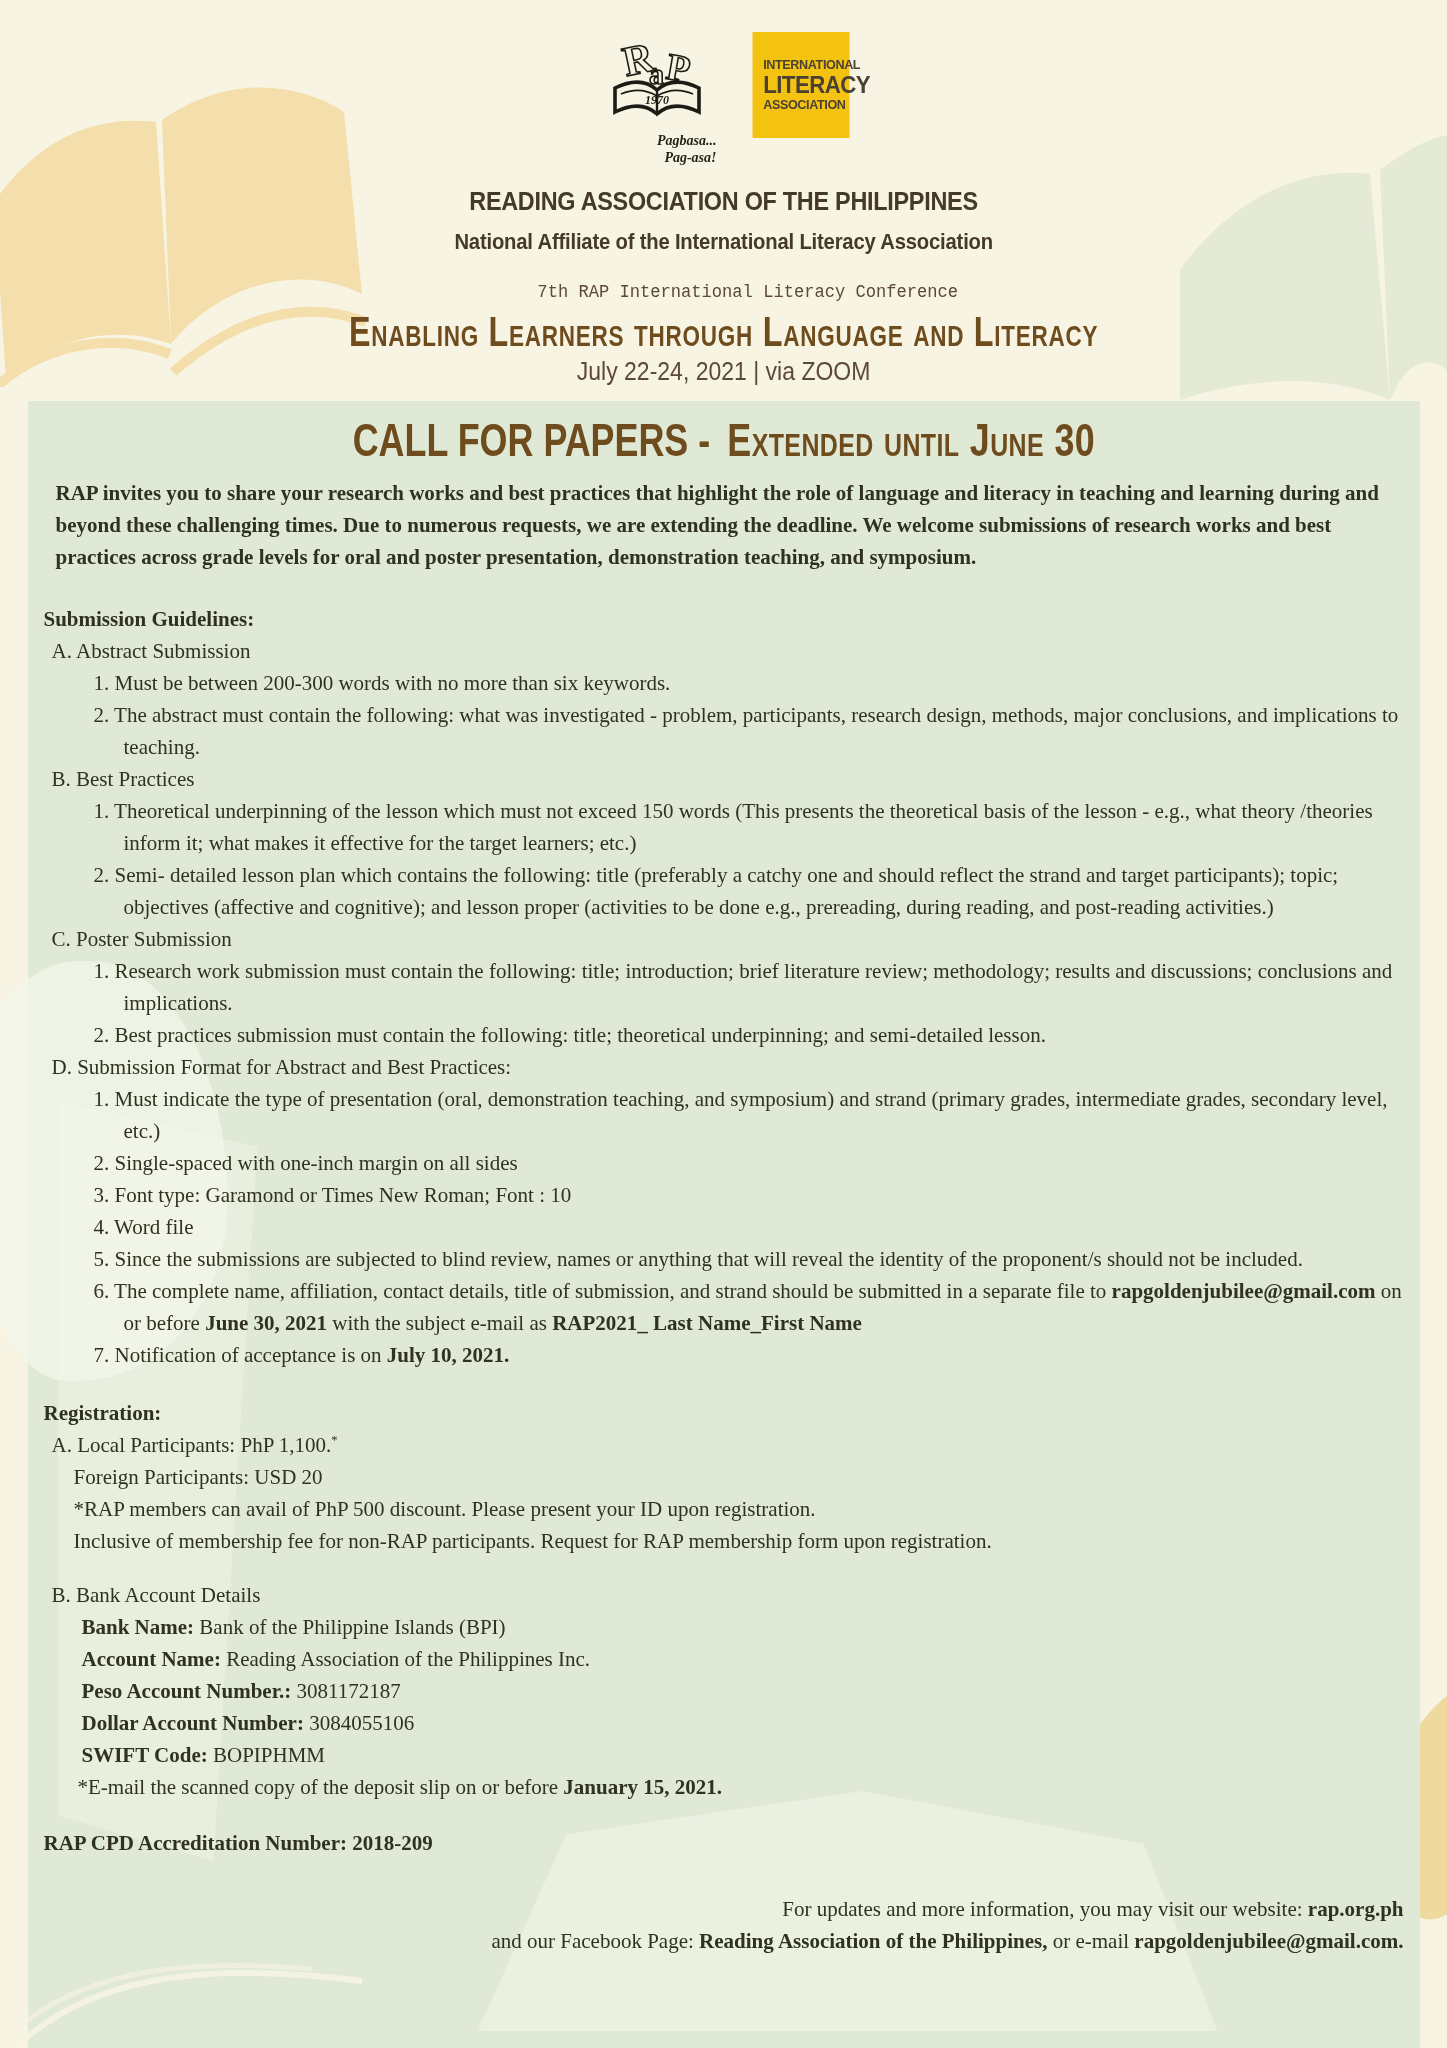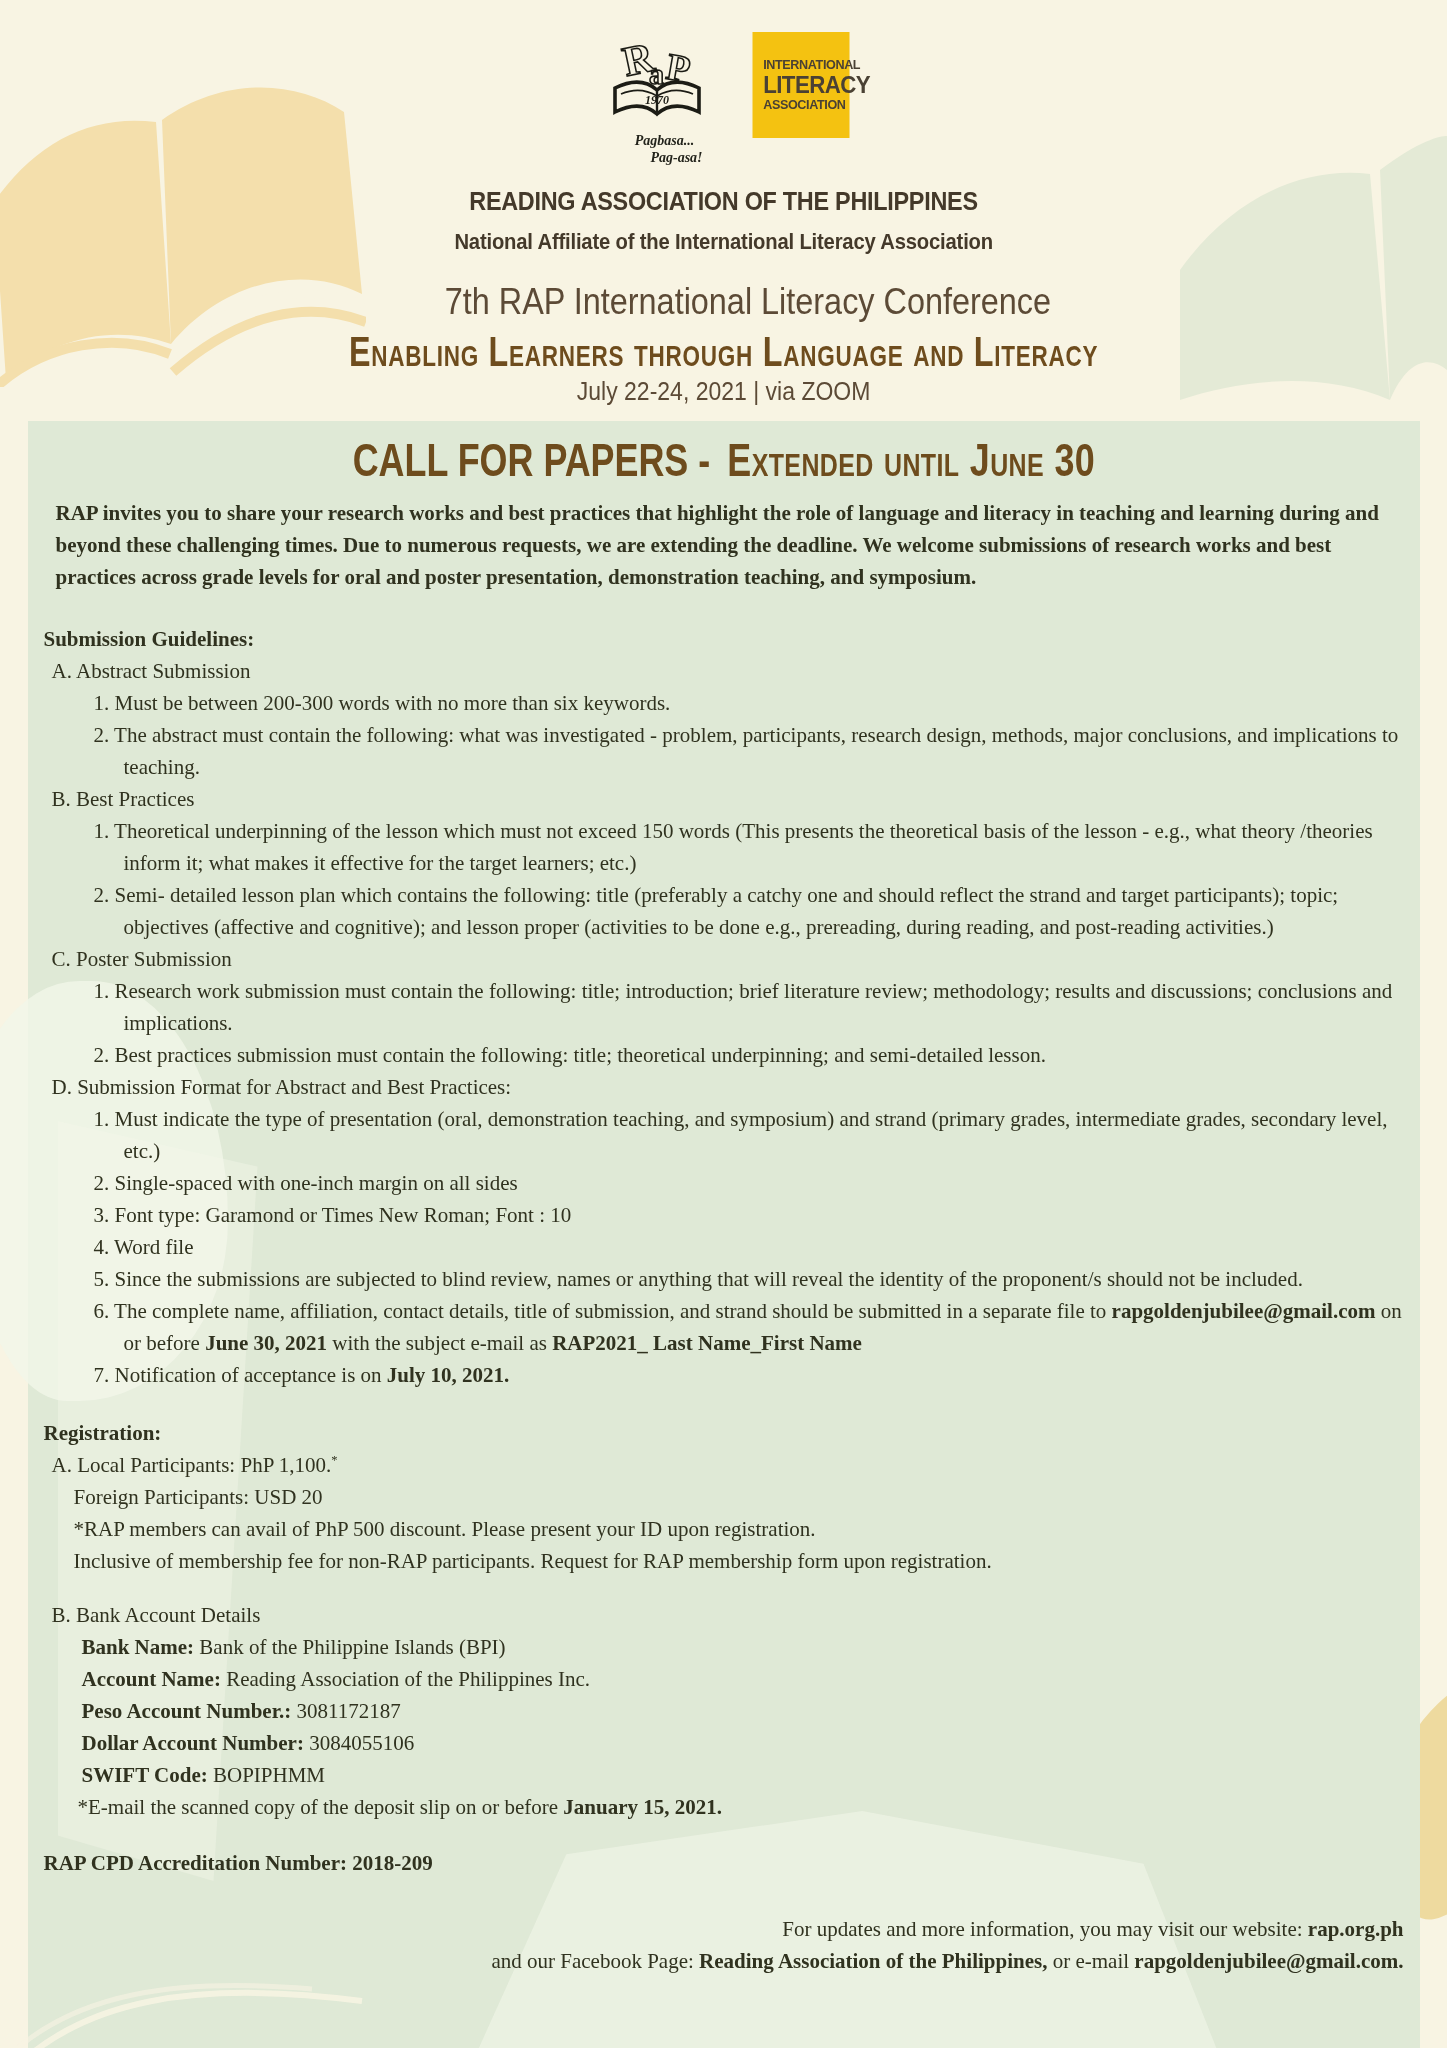--- a/index.html
+++ b/index.html
@@ -7,21 +7,21 @@
     width:1447px;height:2048px;overflow:hidden;position:relative;
     background:var(--background-cream,#f8f4e3);
     font-family:"Liberation Serif",serif;
     color:var(--body-ink,#30321f);
   }
   .deco{position:absolute;z-index:0;pointer-events:none}
   .page{position:relative;width:1447px;height:2048px}
   .header{position:relative;z-index:2;text-align:center;padding-top:32px}
   .logos{display:flex;justify-content:center;align-items:flex-start;gap:34px;height:142px}
   .rap-logo{width:120px;text-align:center}
-  .rap-caption{font-style:italic;font-weight:700;font-size:14px;color:#23231b;line-height:17px;text-align:center}
+  .rap-caption{font-style:italic;font-weight:700;font-size:14px;color:#23231b;line-height:17px;text-align:right}
   .rap-caption .l1{margin-left:16px}
   .rap-caption .l2{margin-left:40px}
   .ila-logo{
     width:100px;height:106px;background:var(--ila-yellow,#f4c211);
     display:flex;flex-direction:column;justify-content:center;align-items:flex-start;
     padding-left:11px;box-sizing:border-box;
     font-family:"Liberation Sans",sans-serif;color:#4a4134;text-align:left;
     transform:scaleX(.97);
   }
   .ila-l1,.ila-l3{font-size:13px;font-weight:700;letter-spacing:-.4px;line-height:16px}
@@ -31,22 +31,22 @@
     margin-top:12px;font-family:"Liberation Sans",sans-serif;font-weight:700;
     font-size:26px;color:var(--header-brown,#44392a);letter-spacing:-.3px;
   }
   .org-name .condense{transform:scaleX(.9)}
   .affiliate{
     margin-top:12px;font-family:"Liberation Sans",sans-serif;font-weight:700;
     font-size:22px;color:var(--header-brown,#44392a);letter-spacing:-.2px;
   }
   .affiliate .condense{transform:scaleX(.92)}
   .conference{
-    margin-top:26px;font-family:Liberation Sans, sans-serif;font-weight:400;
-    font-size:36px;color:var(--sub-brown,#5c4a36);padding-left:48px;
+    margin-top:26px;font-family:Liberation Mono, monospace;font-weight:400;
+    font-size:19px;color:var(--sub-brown,#5c4a36);padding-left:48px;
   }
   .conference .condense{transform:scaleX(.9)}
   .event-title{
     margin-top:4px;font-family:"Liberation Sans",sans-serif;font-weight:700;
     font-size:43px;color:var(--accent-brown,#6e4c1d);font-variant:small-caps;letter-spacing:1px;line-height:48px;
   }
   .event-title .condense{transform:scaleX(.75)}
   .event-date{
     margin-top:2px;font-family:"Liberation Sans",sans-serif;font-weight:400;
     font-size:25px;color:var(--sub-brown,#5c4a36);

